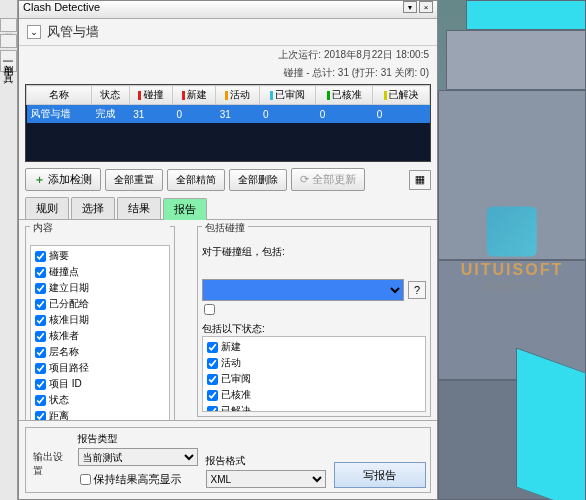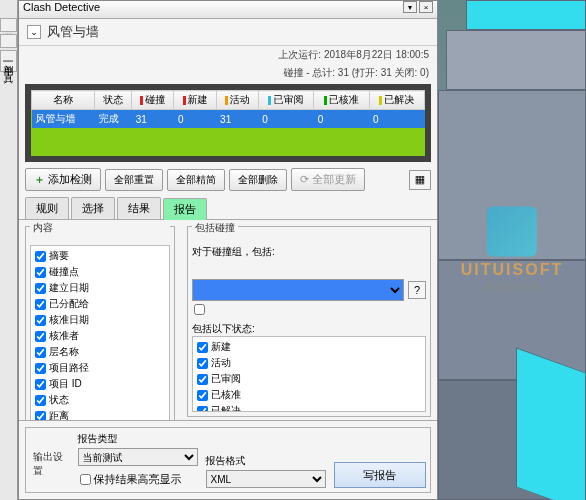--- a/index.html
+++ b/index.html
@@ -7,35 +7,35 @@
 .sidebar-tabs{width:18px;background:#e8e8e8;border-right:1px solid #999;display:flex;flex-direction:column;padding-top:18px}
 .vtab{writing-mode:vertical-rl;padding:6px 1px;border:1px solid #aaa;background:#f0f0f0;margin-bottom:2px;font-size:10px;cursor:pointer}
 .panel{width:420px;background:#f4f4f4;border:1px solid #888;display:flex;flex-direction:column}
 .titlebar{height:18px;background:linear-gradient(#fdfdfd,#e4e4e4);border-bottom:1px solid #aaa;display:flex;align-items:flex-start;padding:0 4px;font-size:10px}
 .titlebar .spacer{flex:1}
 .tb-btn{width:14px;height:12px;border:1px solid #888;margin-left:2px;display:flex;align-items:center;justify-content:center;font-size:8px;background:#f0f0f0;cursor:pointer}
 .section-head{display:flex;align-items:center;padding:4px 8px;border-bottom:1px solid #ccc}
 .section-head .title{font-size:13px;color:#333}
 .section-head .chev{width:14px;height:14px;border:1px solid #999;display:flex;align-items:center;justify-content:center;background:#fff;cursor:pointer;font-size:9px}
 .meta{text-align:right;font-size:10px;color:#444;padding:2px 8px}
-.tbl{margin:2px 6px 0 6px;border:6px solid #404040;height:78px;overflow:hidden;background:#84cc16}
+.tbl{margin:2px 6px 0 6px;border:1px solid #404040;height:78px;overflow:hidden;background:#0f172a}
 .tbl table{width:100%;border-collapse:collapse}
 .tbl th{background:linear-gradient(#fafafa,#e6e6e6);border:1px solid #ccc;font-weight:normal;padding:2px 3px;font-size:10px;position:relative}
 .tbl th .bar{display:inline-block;width:3px;height:9px;margin-right:2px;vertical-align:middle}
 .tbl td{padding:2px 4px;font-size:10px}
 .tbl tr.sel td{background:#2b7de1;color:#fff}
 .btnrow{display:flex;gap:4px;padding:6px;align-items:center}
 .btn{border:1px solid #9a9a9a;background:linear-gradient(#fdfdfd,#e6e6e6);padding:3px 8px;font-size:10px;cursor:pointer;border-radius:2px}
 .btn.ic{display:flex;align-items:center;gap:3px}
 .btn.dis{color:#999}
 .iconbtn{width:22px;height:20px;border:1px solid #9a9a9a;background:#f5f5f5;cursor:pointer;display:flex;align-items:center;justify-content:center}
 .tabs{display:flex;padding:0 6px;border-bottom:1px solid #aaa}
 .tab{padding:3px 10px;border:1px solid #aaa;border-bottom:none;background:#e6e6e6;margin-right:2px;font-size:11px;cursor:pointer;border-radius:2px 2px 0 0}
 .tab.active{background:#86efac;position:relative;top:1px}
-.body{flex:1;display:flex;gap:12px;padding:6px;overflow:hidden}
+.body{flex:1;display:flex;gap:22px;padding:6px;overflow:hidden}
 .fieldset{border:1px solid #b0b0b0;padding:4px}
 .fieldset .legend{font-size:10px;color:#333;position:relative;top:-10px;background:#f4f4f4;padding:0 3px;display:inline-block}
 .col-left{width:150px;display:flex;flex-direction:column}
 .col-right{flex:1;display:flex;flex-direction:column;gap:4px}
 .chklist{background:#fff;border:1px solid #bbb;flex:1;overflow:auto;padding:2px}
 .chk{display:flex;align-items:center;gap:3px;padding:1px 2px;font-size:10px}
 .chk input{width:11px;height:11px}
 .sel-row{display:flex;align-items:center;gap:4px;margin:2px 0}
 .sel-row select,.sel-row input[type=text]{flex:1;border:1px solid #999;background:#3b82f6;padding:10px 2px;font-size:10px;height:20px}
 .footer{border-top:1px solid #aaa;padding:6px}

